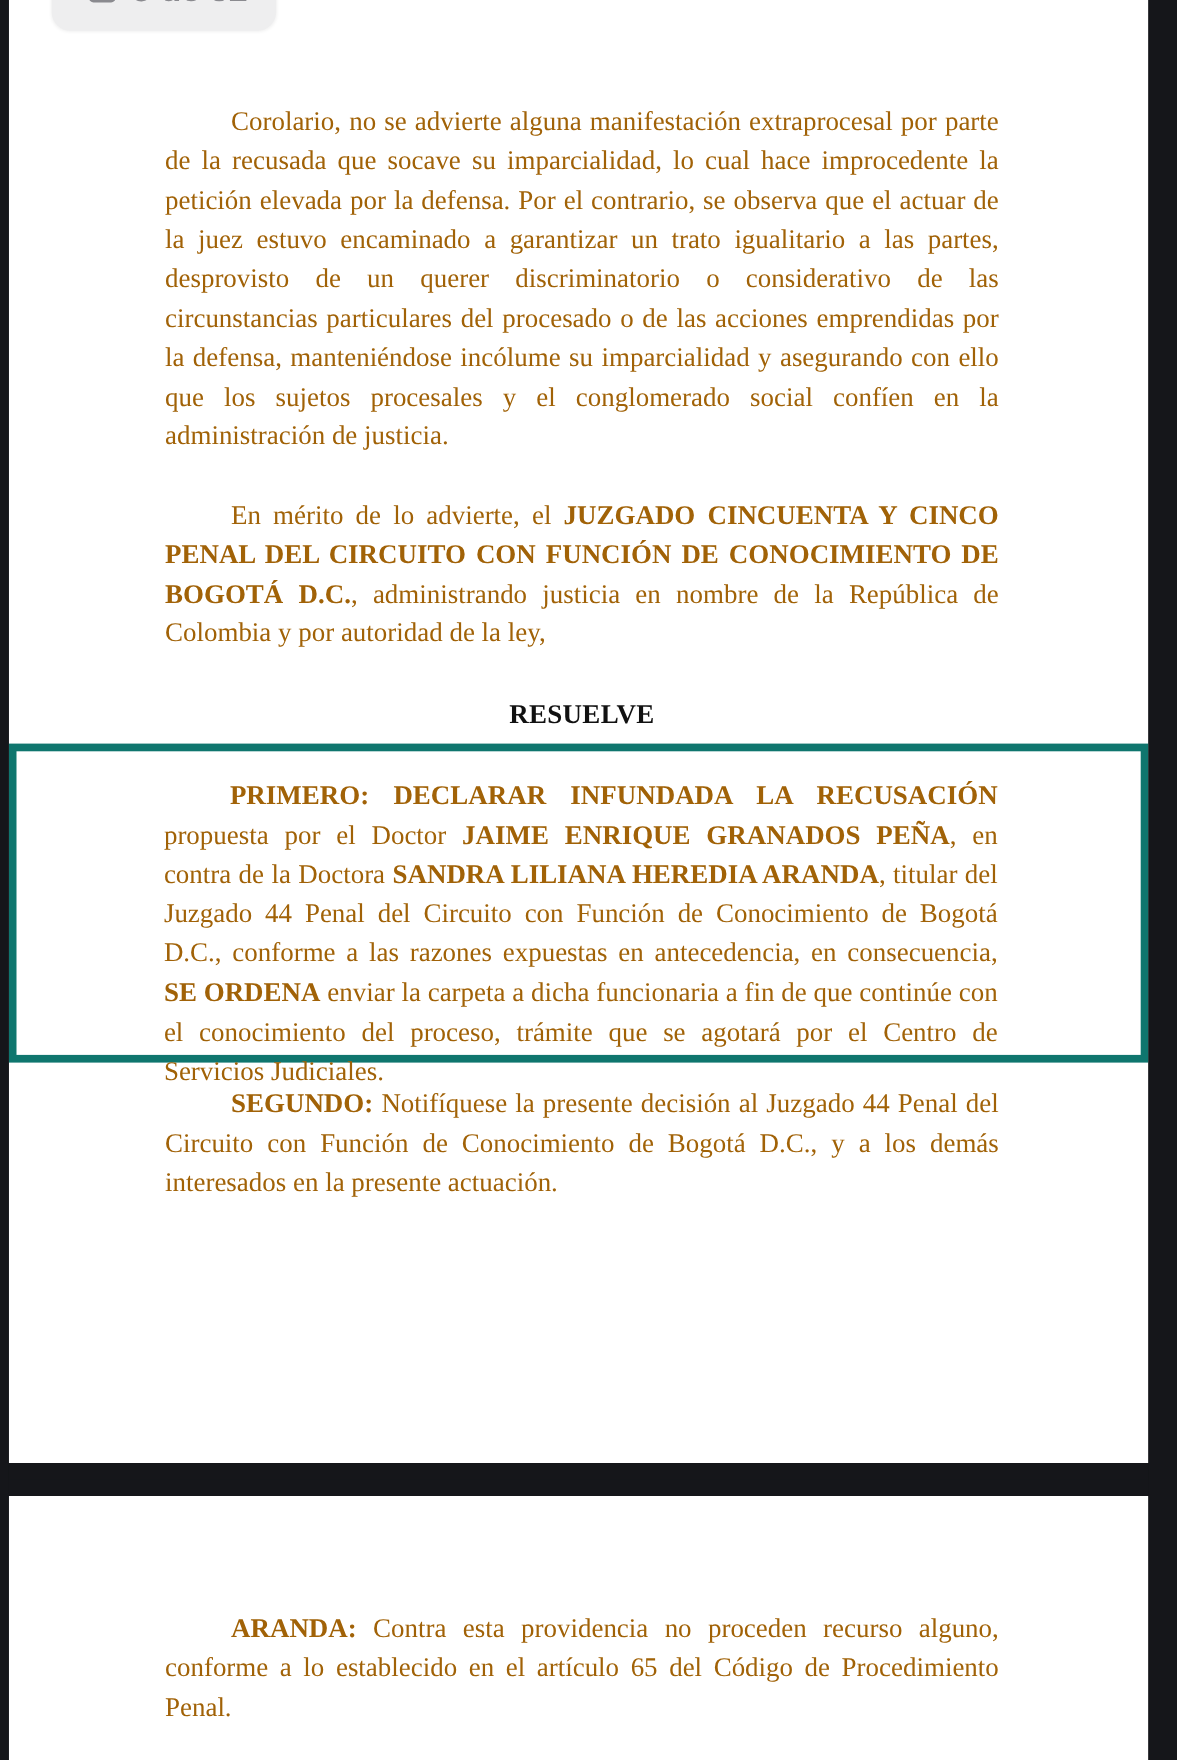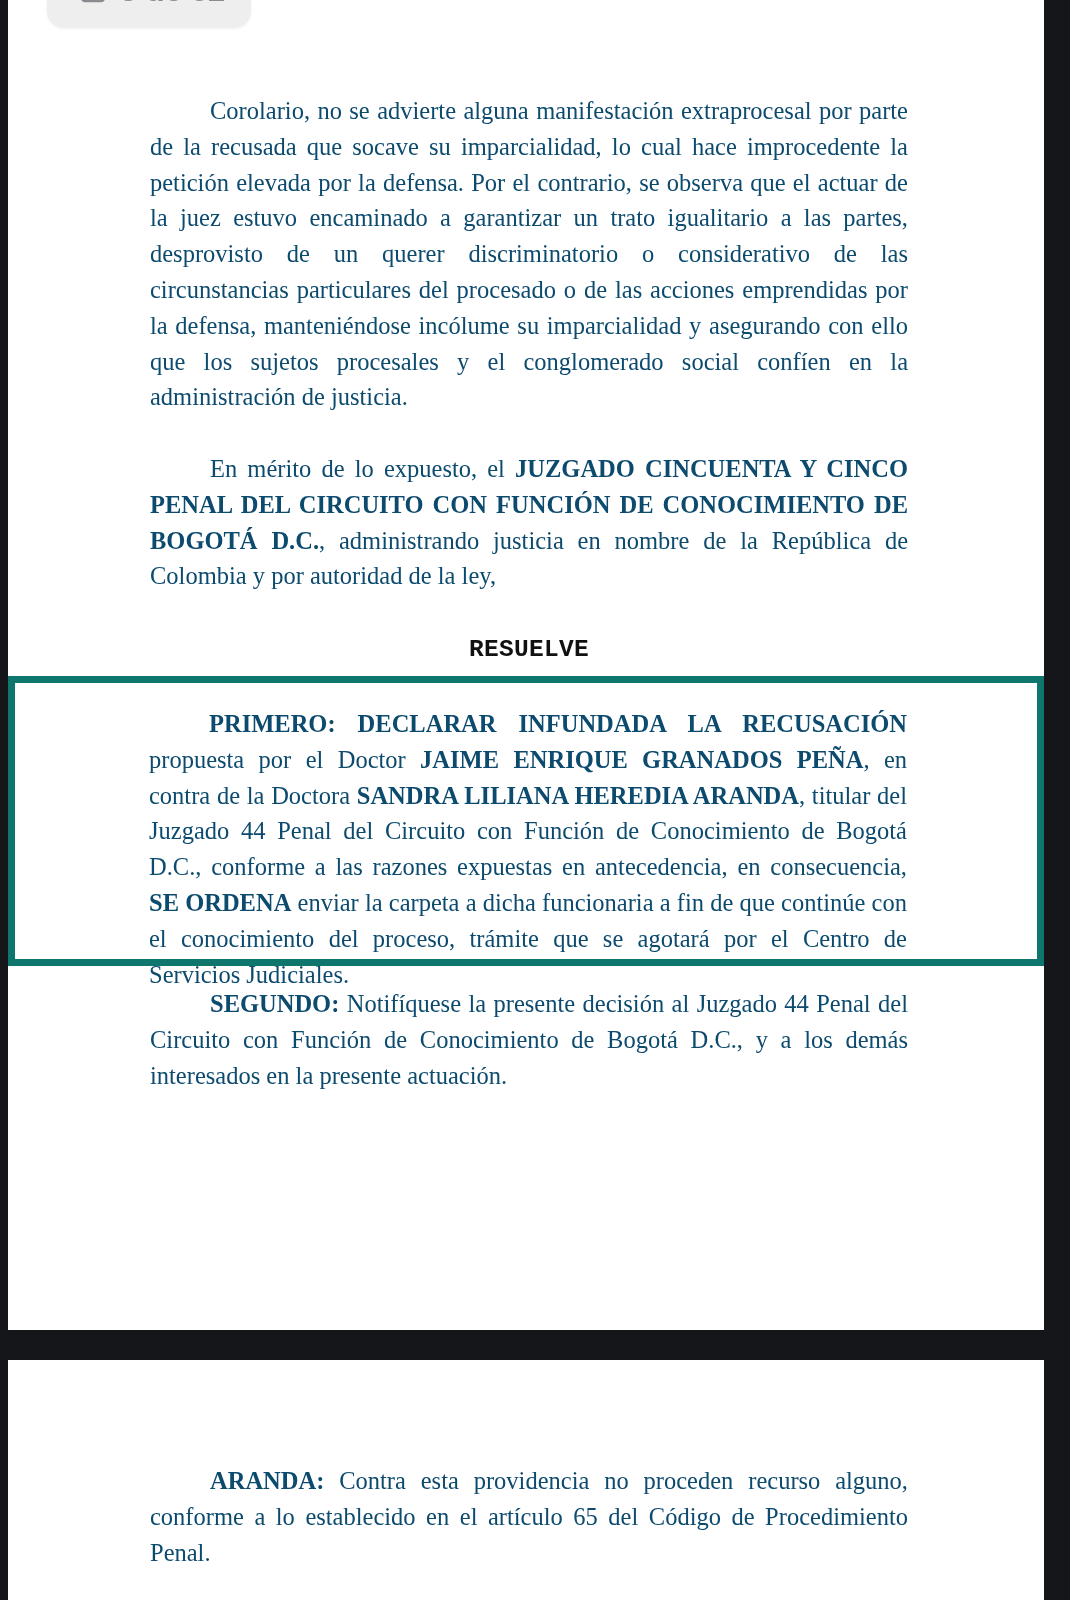--- a/index.html
+++ b/index.html
@@ -56,37 +56,36 @@
   
   .text-col {
     position: absolute;
     left: 142px;
     width: 758px;
   }
 
   p.body-par {
     font-size: 24.5px;
     line-height: 35.8px;
-    color: #0c4a6e;
+    color: #a16207;
     text-align: justify;
     text-indent: 60px;
     -webkit-hyphens: none;
     hyphens: none;
   }
 
   b, strong { font-weight: bold; }
 
   .center-head {
     font-size: 24.5px;
     line-height: 35.8px;
     font-weight: bold;
     text-align: center;
     color: #111;
     letter-spacing: .3px;
-    font-family: Liberation Mono, monospace;
   }
 
   
   .highlight-box {
     position: absolute;
     left: 0;
     right: 0;
     border: 7px solid #0f766e;
     background: transparent;
     z-index: 4;
@@ -136,21 +135,21 @@
 
   <div class="page-stack">
 
     <div class="doc-page page-one">
 
       <div class="text-col" style="top:93px;">
         <p class="body-par">Corolario, no se advierte alguna manifestación extraprocesal por parte de la recusada que socave su imparcialidad, lo cual hace improcedente la petición elevada por la defensa. Por el contrario, se observa que el actuar de la juez estuvo encaminado a garantizar un trato igualitario a las partes, desprovisto de un querer discriminatorio o considerativo de las circunstancias particulares del procesado o de las acciones emprendidas por la defensa, manteniéndose incólume su imparcialidad y asegurando con ello que los sujetos procesales y el conglomerado social confíen en la administración de justicia.</p>
       </div>
 
       <div class="text-col" style="top:451px;">
-        <p class="body-par"><span>En mérito de lo expuesto, el </span><b>JUZGADO CINCUENTA Y CINCO PENAL DEL CIRCUITO CON FUNCIÓN DE CONOCIMIENTO DE BOGOTÁ D.C.</b><span>, administrando justicia en nombre de la República de Colombia y por autoridad de la ley,</span></p>
+        <p class="body-par"><span>En mérito de lo advierte, el </span><b>JUZGADO CINCUENTA Y CINCO PENAL DEL CIRCUITO CON FUNCIÓN DE CONOCIMIENTO DE BOGOTÁ D.C.</b><span>, administrando justicia en nombre de la República de Colombia y por autoridad de la ley,</span></p>
       </div>
 
       <div class="text-col" style="top:632px;">
         <div class="center-head">RESUELVE</div>
       </div>
 
       <div class="highlight-box" style="top:676px; height:290px;">
         <div class="text-col" style="padding-top:23px;">
           <p class="body-par"><b>PRIMERO: DECLARAR INFUNDADA LA RECUSACIÓN</b><span> propuesta por el Doctor </span><b>JAIME ENRIQUE GRANADOS PEÑA</b><span>, en contra de la Doctora </span><b>SANDRA LILIANA HEREDIA ARANDA</b><span>, titular del Juzgado 44 Penal del Circuito con Función de Conocimiento de Bogotá D.C., conforme a las razones expuestas en antecedencia, en consecuencia, </span><b>SE ORDENA</b><span> enviar la carpeta a dicha funcionaria a fin de que continúe con el conocimiento del proceso, trámite que se agotará por el Centro de Servicios Judiciales.</span></p>
         </div>

